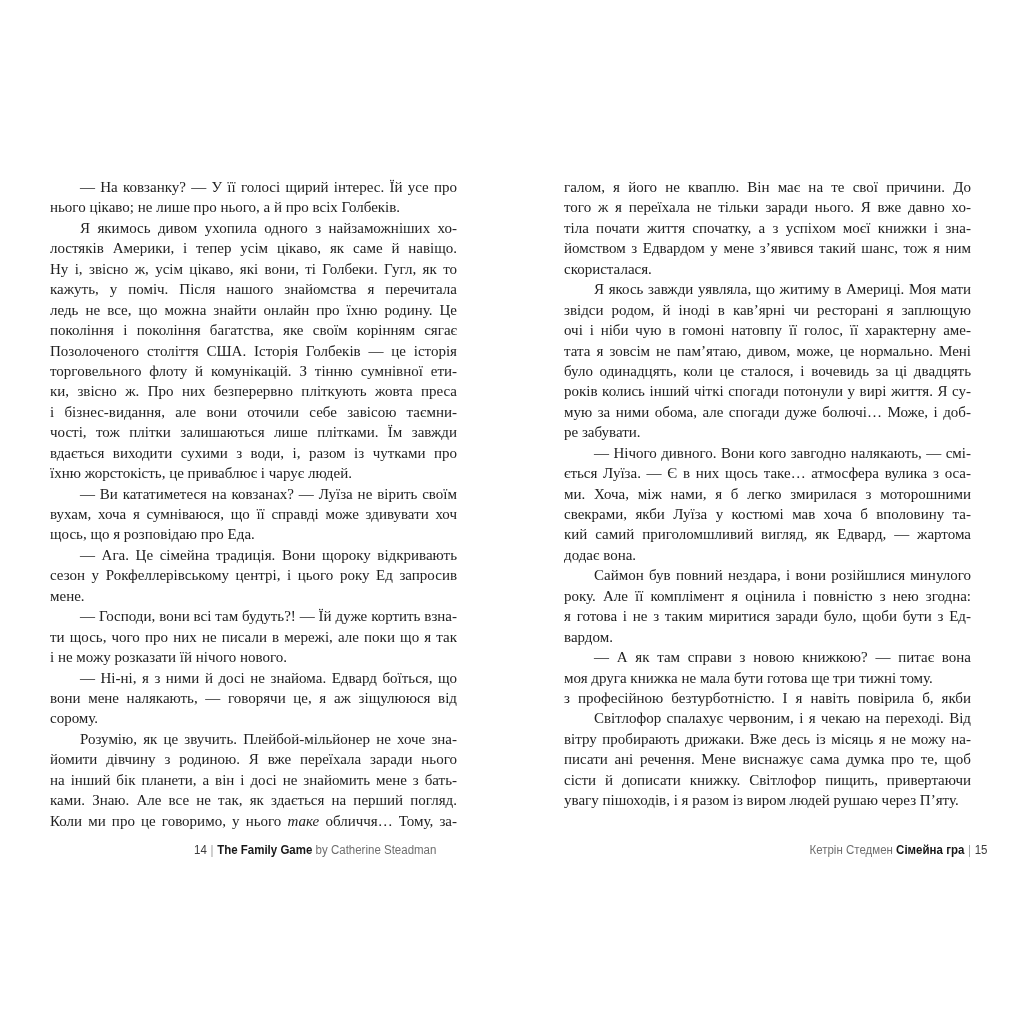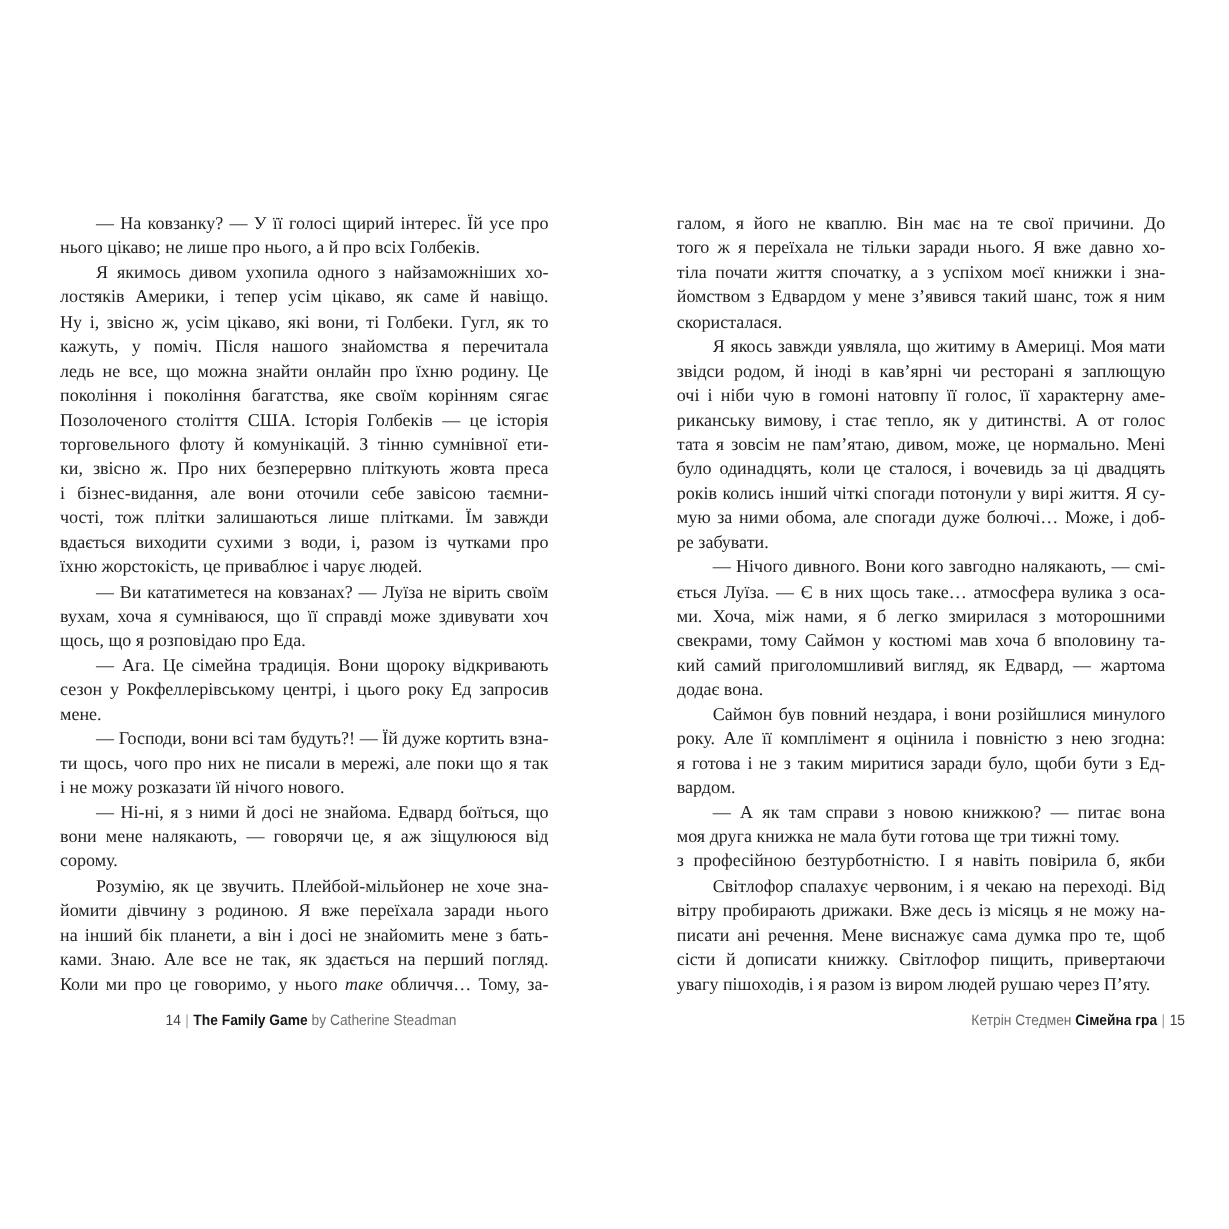--- a/index.html
+++ b/index.html
@@ -39,21 +39,21 @@
   .running-footer {
     position: absolute;
     top: 842px;
     width: 407px;
     font-family: "Liberation Sans", sans-serif;
     font-size: 12.5px;
     line-height: 16px;
     color: #4a4a4a;
     white-space: nowrap;
   }
-  .running-footer.left  { left: 50px;  text-align: center; margin-left: 16px; }
+  .running-footer.left  { left: 50px;  text-align: right; }
   .running-footer.right { left: 580px; text-align: right; }
   .running-footer .inner {
     display: inline-block;
     transform: scaleX(0.92);
   }
   .running-footer.left .inner  { transform-origin: left center; }
   .running-footer.right .inner { transform-origin: right center; }
   .footer-title {
     font-weight: 700;
     color: #161616;
@@ -108,30 +108,29 @@
 
   <div class="page-text right" id="right-page-text">
       <div class="line">галом, я його не кваплю. Він має на те свої причини. До</div>
       <div class="line">того ж я переїхала не тільки заради нього. Я вже давно хо-</div>
       <div class="line">тіла почати життя спочатку, а з успіхом моєї книжки і зна-</div>
       <div class="line">йомством з Едвардом у мене з’явився такий шанс, тож я ним</div>
       <div class="line para-end">скористалася.</div>
       <div class="line indent">Я якось завжди уявляла, що житиму в Америці. Моя мати</div>
       <div class="line">звідси родом, й іноді в кав’ярні чи ресторані я заплющую</div>
       <div class="line">очі і ніби чую в гомоні натовпу її голос, її характерну аме-</div>
-      <div class="line">риканську вимову, і стає тепло, як у дитинстві. А от голос</div>
       <div class="line">тата я зовсім не пам’ятаю, дивом, може, це нормально. Мені</div>
       <div class="line">було одинадцять, коли це сталося, і вочевидь за ці двадцять</div>
       <div class="line">років колись інший чіткі спогади потонули у вирі життя. Я су-</div>
       <div class="line">мую за ними обома, але спогади дуже болючі… Може, і доб-</div>
       <div class="line para-end">ре забувати.</div>
       <div class="line indent">— Нічого дивного. Вони кого завгодно налякають, — смі-</div>
       <div class="line">ється Луїза. — Є в них щось таке… атмосфера вулика з оса-</div>
       <div class="line">ми. Хоча, між нами, я б легко змирилася з моторошними</div>
-      <div class="line">свекрами, тому Саймон у костюмі мав хоча б вполовину та-</div>
+      <div class="line">свекрами, якби Луїза у костюмі мав хоча б вполовину та-</div>
       <div class="line">кий самий приголомшливий вигляд, як Едвард, — жартома</div>
       <div class="line para-end">додає вона.</div>
       <div class="line indent">Саймон був повний нездара, і вони розійшлися минулого</div>
       <div class="line">року. Але її комплімент я оцінила і повністю з нею згодна:</div>
       <div class="line">я готова і не з таким миритися заради було, щоби бути з Ед-</div>
       <div class="line para-end">вардом.</div>
       <div class="line indent">— А як там справи з новою книжкою? — питає вона</div>
       <div class="line para-end">моя друга книжка не мала бути готова ще три тижні тому.</div>
       <div class="line">з професійною безтурботністю. І я навіть повірила б, якби</div>
       <div class="line indent">Світлофор спалахує червоним, і я чекаю на переході. Від</div>

